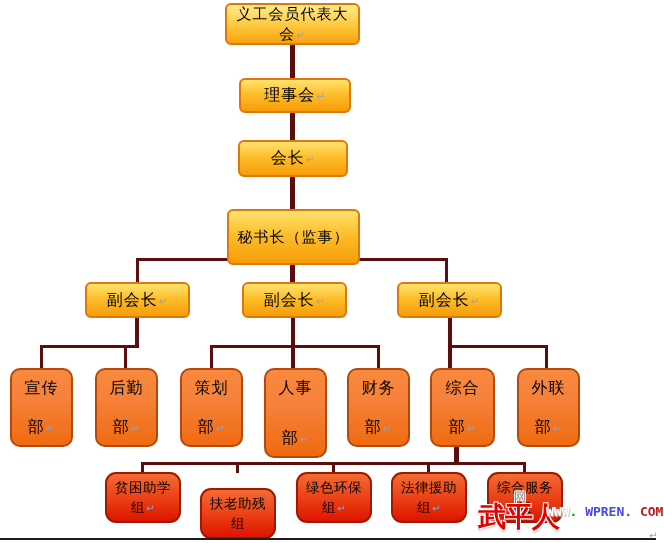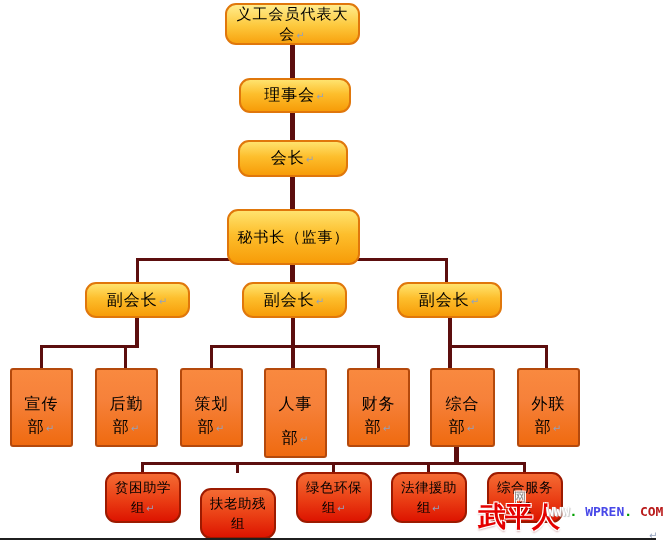--- a/index.html
+++ b/index.html
@@ -11,32 +11,32 @@
   
   .line{position:absolute;background:#5C0E0E;}
   
   .node{
     position:absolute;box-sizing:border-box;
     display:flex;flex-direction:column;align-items:center;justify-content:center;
     text-align:center;color:#000;
   }
   .lv{ 
     background:linear-gradient(180deg,#FFE36E 0%,#FDBE2C 45%,#F79C08 100%);
-    border:2px solid #E0770B;border-radius:11px;
+    border:2px solid #E0770B;border-radius:6px;
     font-size:16px;letter-spacing:1px;
   }
   .lv.top{
     background:linear-gradient(180deg,#FFEC8C 0%,#FDC83C 55%,#F8A310 100%);
     font-size:15px;line-height:1.35;letter-spacing:1px;
   }
   .dept{
     background:linear-gradient(180deg,#F9893F 0%,#F6813A 40%,#EF6A10 100%);
-    border:2px solid #B4490C;border-radius:3px;
+    border:2px solid #B4490C;border-radius:10px;
     font-size:16px;justify-content:space-between;
-    padding:24px 0 7px 0;letter-spacing:1px;
+    padding:8px 0 7px 0;letter-spacing:1px;
   }
   .grp{
     background:linear-gradient(180deg,#F46B33 0%,#EA3E14 55%,#DD1400 100%);
     border:2px solid #9C1A00;border-radius:11px;
     font-size:13.5px;line-height:1.5;justify-content:flex-start;
     padding-top:4px;letter-spacing:0.5px;
   }
   .rm{ 
     color:#93A2BE;font-size:10px;margin-left:1px;font-weight:normal;
   }

